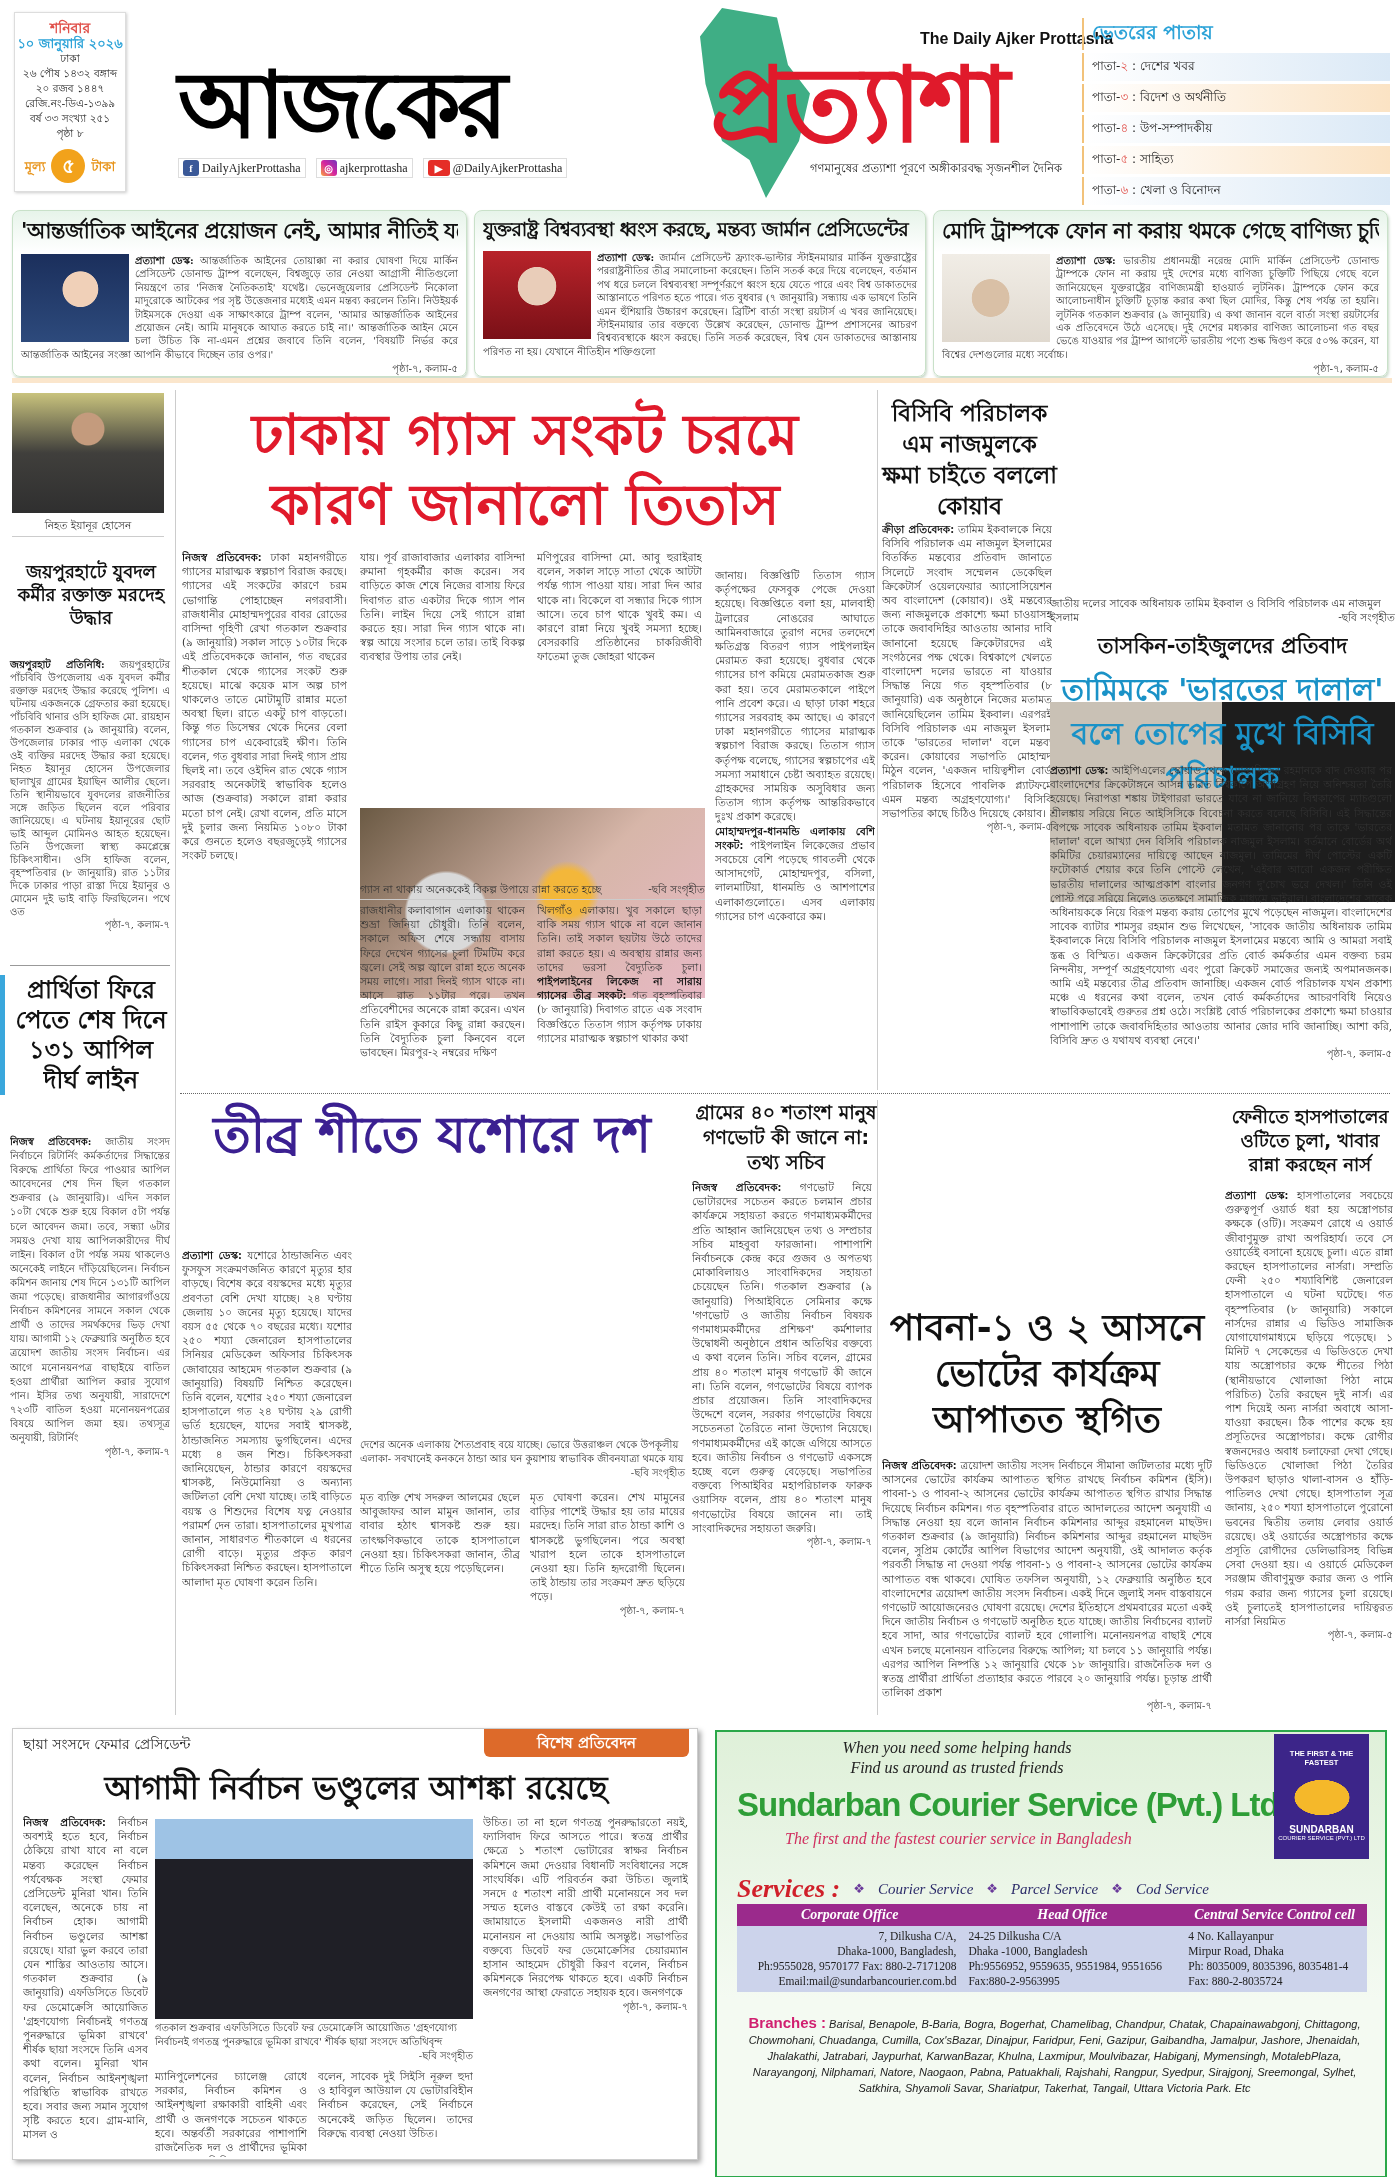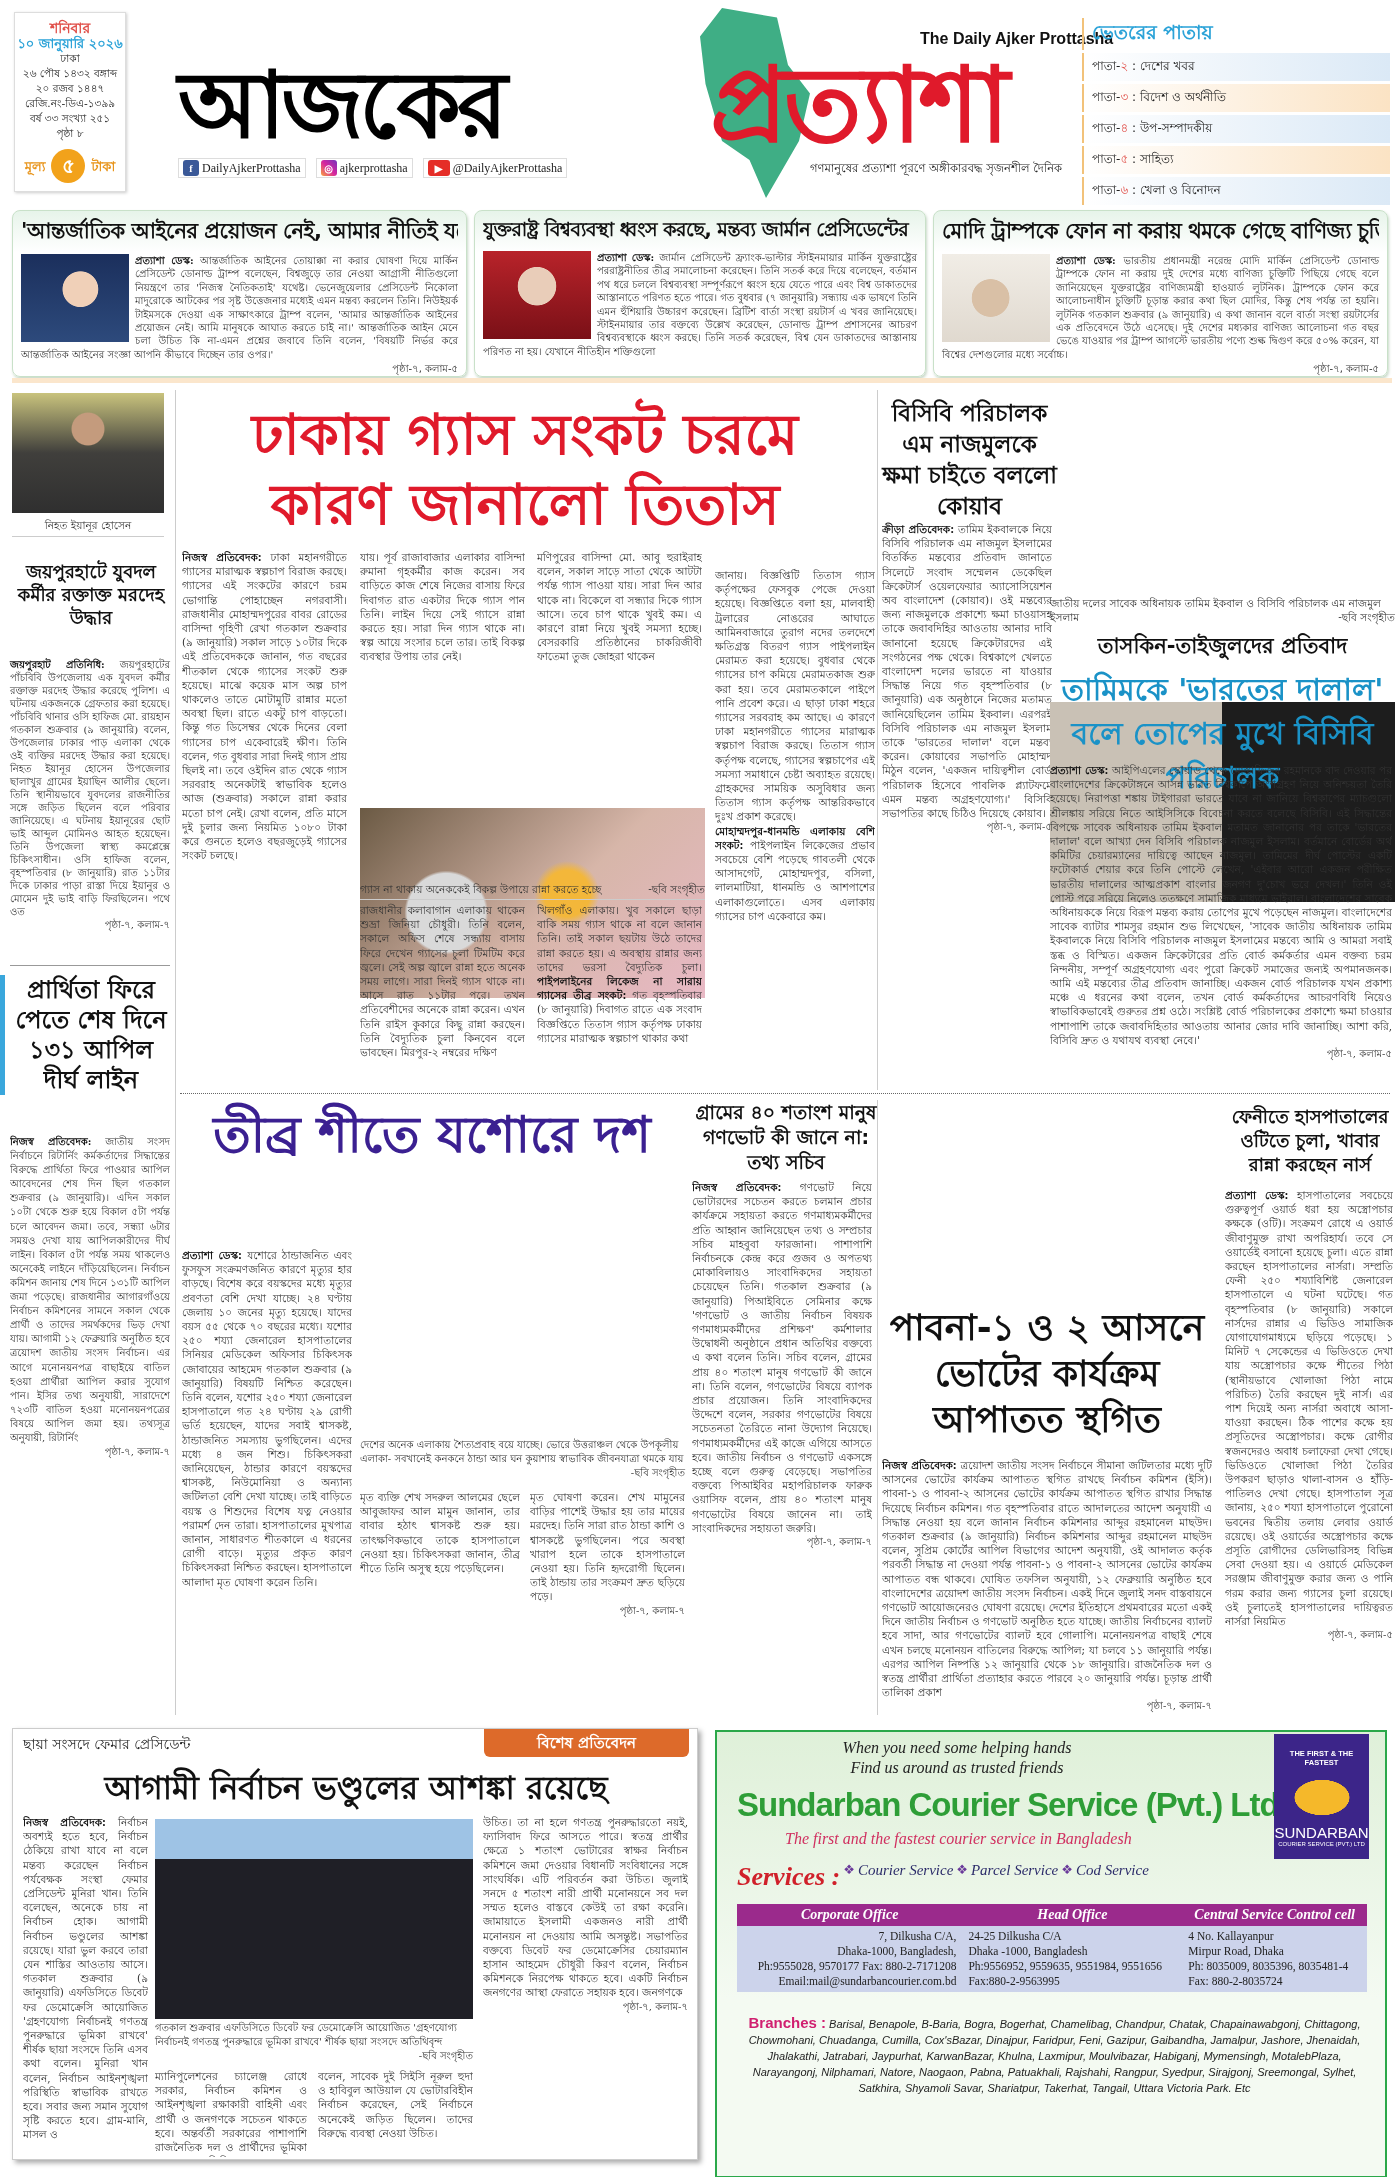--- a/index.html
+++ b/index.html
@@ -66,23 +66,23 @@
 #special .tag{position:absolute;right:8px;top:0;width:205px;height:28px;background:#dd6a2a;border-radius:0 0 6px 6px;color:#fff;font-weight:bold;font-size:15px;text-align:center;line-height:28px}
 #special h2{position:absolute;left:10px;top:34px;width:666px;font-size:32px;font-weight:bold;color:#111;text-align:center}
 
 #ad{left:715px;top:1730px;width:672px;height:448px;border:2px solid #2ba84a;background:linear-gradient(180deg,#dff0d9,#f4faf2 60%);font-family:"Liberation Serif",serif}
 #ad .slogan{position:absolute;left:60px;top:6px;width:360px;text-align:center;font-style:italic;font-size:16px;line-height:20px;color:#222}
 #ad .brand{position:absolute;left:20px;top:54px;font-size:33px;font-weight:bold;color:#2e9e37;font-family:"Liberation Sans",sans-serif;letter-spacing:-1px}
 #ad .sub{position:absolute;left:68px;top:98px;font-style:italic;font-size:16px;color:#d03060}
 #ad .logo{position:absolute;right:16px;top:2px;width:95px;height:125px;background:#3c2589;color:#fff;text-align:center;font-family:"Liberation Sans",sans-serif}
 #ad .logo .t1{font-size:7.5px;font-weight:bold;margin-top:15px}
 #ad .logo .tiger{width:70px;height:45px;margin:8px auto 4px;background:radial-gradient(ellipse at center,#f5b82a 0 55%,transparent 56%)}
-#ad .logo .t2{font-size:15px;font-weight:normal}
+#ad .logo .t2{font-size:10px;font-weight:bold}
 #ad .logo .t3{font-size:6px}
-#ad .services{position:absolute;left:20px;top:130px;display:flex;align-items:flex-start;gap:3px;font-style:italic}
+#ad .services{position:absolute;left:20px;top:142px;display:flex;align-items:center;gap:13px;font-style:italic}
 #ad .services .lbl{font-size:26px;font-weight:bold;color:#d0202a}
 #ad .services .svc{font-size:15px;color:#2c2c6a}
 #ad .services .dia{color:#6a3a9a;font-size:13px;font-style:normal}
 #ad table{position:absolute;left:20px;top:172px;width:630px;border-collapse:collapse;font-size:11.5px}
 #ad th{background:#9b2a8c;color:#fff;font-style:italic;font-size:14px;font-weight:bold;padding:3px 6px;text-align:center}
 #ad td{background:#ccd3eb;vertical-align:top;padding:3px 6px;line-height:15px;color:#222}
 #ad td:first-child{text-align:right}
 #ad .branches{position:absolute;left:20px;top:283px;width:635px;font-size:11px;line-height:16px;font-style:italic;color:#222;font-family:"Liberation Sans",sans-serif;text-align:center}
 #ad .branches .lbl{color:#d02070;font-weight:bold;font-style:normal;font-size:15px}
 #ad .footer{position:absolute;left:0;right:0;top:376px;height:34px;background:#1a64ae;color:#fff;font-family:"Liberation Sans",sans-serif;font-size:14px;text-align:center;line-height:34px}

